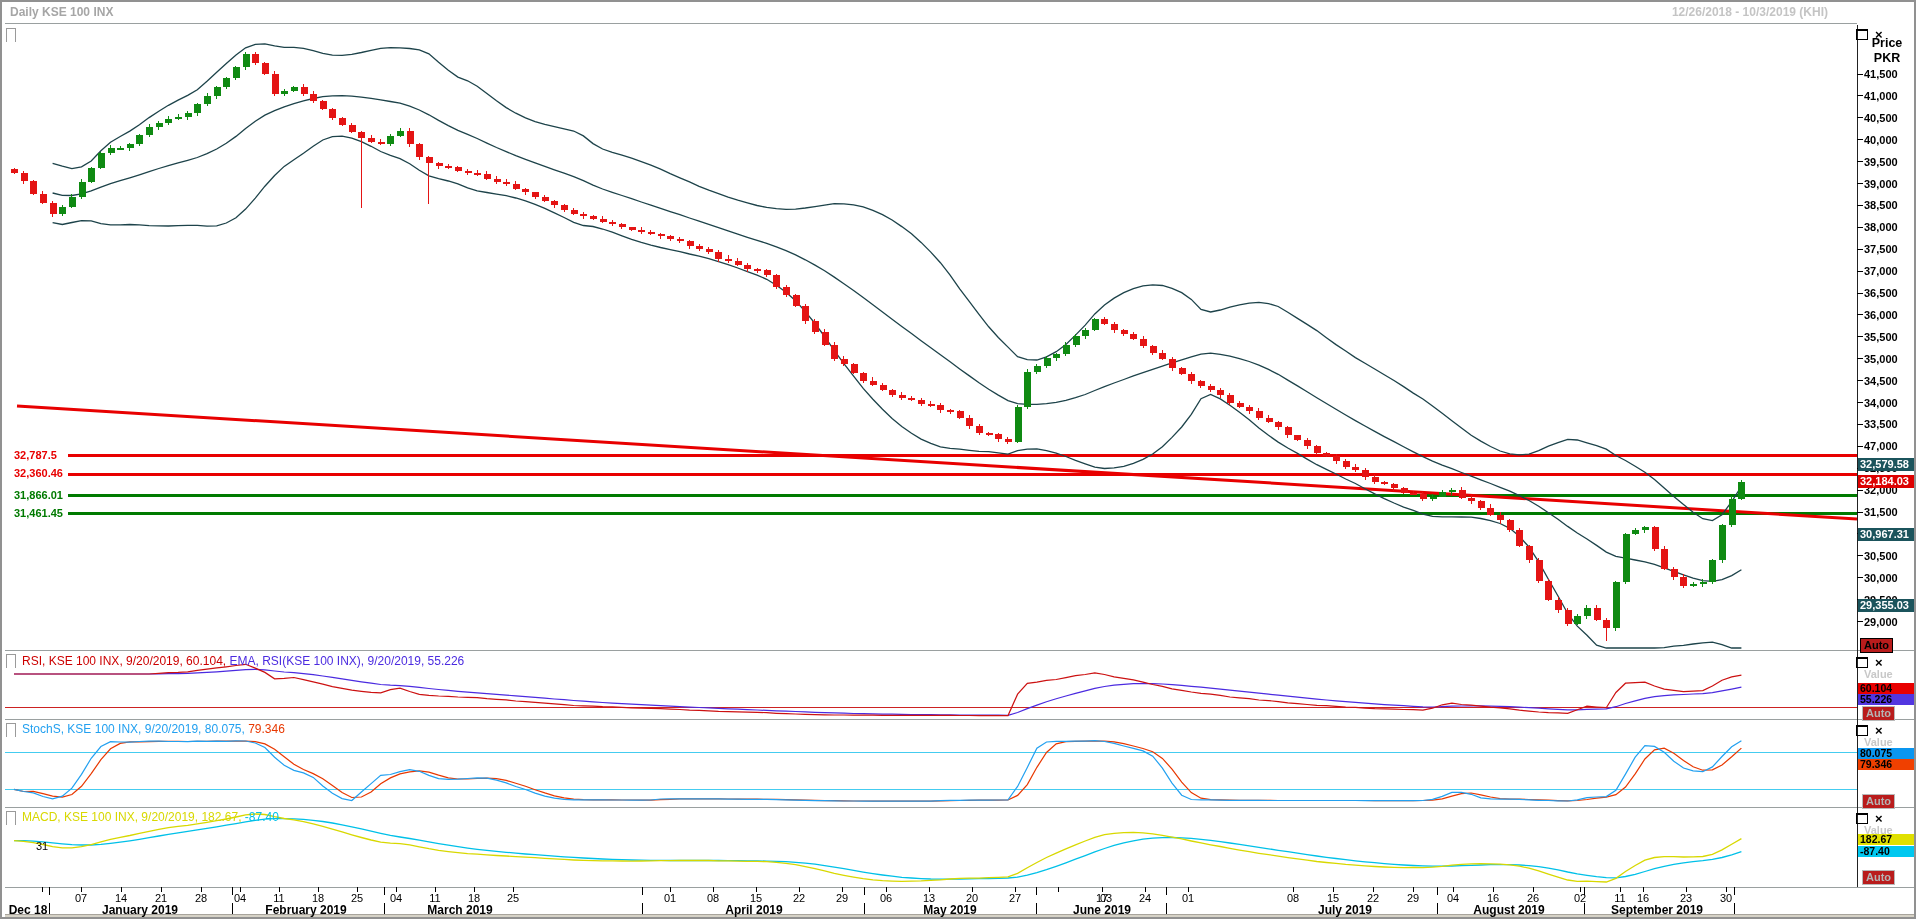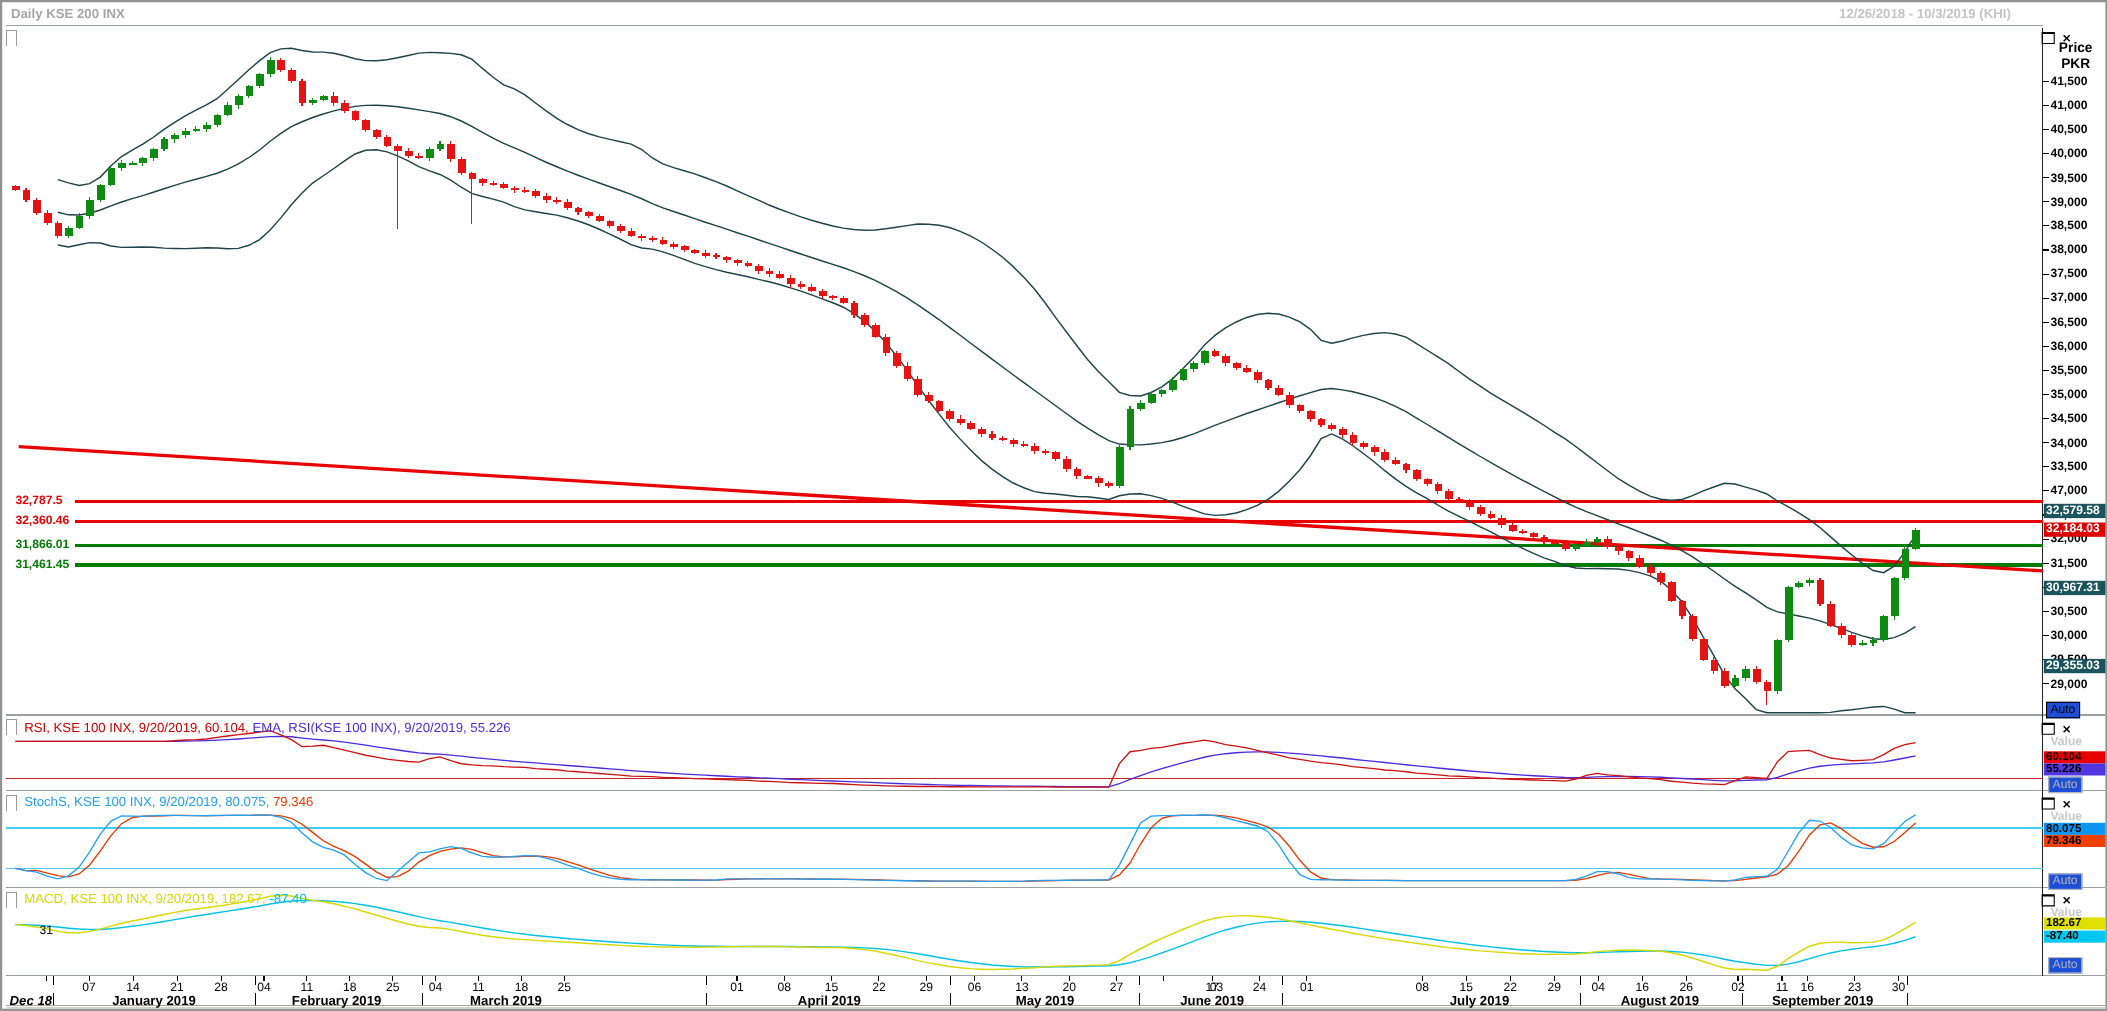--- a/index.html
+++ b/index.html
@@ -14,22 +14,22 @@
   .legend-stoch{left:20px;top:720px;}
   .legend-macd{left:20px;top:808px;}
   .lg-red{color:var(--legend_red);} .lg-green{color:var(--legend_green);} .lg-dkgreen{color:var(--legend_darkgreen);}
   .lg-rsi2{color:var(--rsi_ema);} .lg-stoch1{color:var(--stoch_k);} .lg-stoch2{color:var(--stoch_d);}
   .lg-macd1{color:var(--macd_line);} .lg-macd2{color:var(--macd_signal);}
   .winctrl{right:24px;width:34px;height:11px;z-index:6;display:flex;gap:7px;align-items:center;}
   .wc-max{width:10px;height:8px;border:1px solid #000;border-top:2px solid #000;display:inline-block;cursor:pointer;}
   .wc-close{font-size:13px;font-weight:bold;color:#000;line-height:9px;cursor:pointer;}
   .price-header{left:1858px;top:34px;width:54px;text-align:center;font-size:12.5px;font-weight:bold;color:#000;line-height:15px;z-index:4;}
   .value-label{left:1862px;width:50px;font-size:11px;font-weight:bold;color:#c8c8c8;z-index:5;}
-  .auto-btn{left:1860px;border:1px solid #b9b9b9;color:#b4b4b4;font-size:11px;font-weight:normal;
-    padding:0 3px;height:13px;line-height:13px;z-index:6;background:#1d4ed8;cursor:pointer;}
+  .auto-btn{left:1860px;border:1px solid #b9b9b9;color:#b4b4b4;font-size:11px;font-weight:bold;
+    padding:0 3px;height:13px;line-height:13px;z-index:6;background:#b91c1c;cursor:pointer;}
   .auto-main{left:1858px;top:636px;border:1px solid #000;color:#000;}
   .badge{left:1856px;width:58px;height:13px;line-height:13px;font-size:11px;font-weight:bold;
     padding-left:2px;z-index:6;white-space:nowrap;}
   .badge-teal{background:var(--badge_teal);color:#fff;}
   .badge-red{background:var(--badge_red);color:#fff;}
   .ibadge{left:1856px;width:58px;height:11px;line-height:11px;font-size:10.5px;font-weight:bold;color:#000;
     padding-left:2px;z-index:6;white-space:nowrap;}
   .ib-rsi1{background:var(--rsi_b1);} .ib-rsi2{background:var(--rsi_b2);}
   .ib-st1{background:var(--stoch_b1);} .ib-st2{background:var(--stoch_b2);}
   .ib-ma1{background:var(--macd_b1);} .ib-ma2{background:var(--macd_b2);}
@@ -513,21 +513,21 @@
       <line x1="1164" y1="885" x2="1164" y2="893" stroke="#000" stroke-width="1"></line>
       <line x1="1164" y1="901" x2="1164" y2="912" stroke="#000" stroke-width="1"></line>
       <line x1="1435" y1="885" x2="1435" y2="893" stroke="#000" stroke-width="1"></line>
       <line x1="1435" y1="901" x2="1435" y2="912" stroke="#000" stroke-width="1"></line>
       <line x1="1582" y1="885" x2="1582" y2="893" stroke="#000" stroke-width="1"></line>
       <line x1="1582" y1="901" x2="1582" y2="912" stroke="#000" stroke-width="1"></line>
       <line x1="1732" y1="885" x2="1732" y2="893" stroke="#000" stroke-width="1"></line>
       <line x1="1732" y1="901" x2="1732" y2="912" stroke="#000" stroke-width="1"></line>
     </svg>
 
-  <div class="abs titlebar-title">Daily KSE 200 INX</div>
+  <div class="abs titlebar-title">Daily KSE 100 INX</div>
   <div class="abs titlebar-range">12/26/2018 - 10/3/2019 (KHI)</div>
 
 
   <div class="abs winctrl" style="top:27px">
     <span class="wc-max"></span>
     <span class="wc-close">×</span>
   </div>
   <div class="abs winctrl" style="top:655px">
     <span class="wc-max"></span>
     <span class="wc-close">×</span>
@@ -641,21 +641,21 @@
       <div class="day-label" style="left: 1371px; top: 890px;">22</div>
       <div class="day-label" style="left: 1411px; top: 890px;">29</div>
       <div class="day-label" style="left: 1451px; top: 890px;">04</div>
       <div class="day-label" style="left: 1491px; top: 890px;">16</div>
       <div class="day-label" style="left: 1531px; top: 890px;">26</div>
       <div class="day-label" style="left: 1578px; top: 890px;">02</div>
       <div class="day-label" style="left: 1618px; top: 890px;">11</div>
       <div class="day-label" style="left: 1641px; top: 890px;">16</div>
       <div class="day-label" style="left: 1684px; top: 890px;">23</div>
       <div class="day-label" style="left: 1724px; top: 890px;">30</div>
-      <div class="month-label" style="left: 26px; top: 901px; font-style: italic;">Dec 18</div>
+      <div class="month-label" style="left: 26px; top: 901px;">Dec 18</div>
       <div class="month-label" style="left: 138px; top: 901px;">January 2019</div>
       <div class="month-label" style="left: 304px; top: 901px;">February 2019</div>
       <div class="month-label" style="left: 458px; top: 901px;">March 2019</div>
       <div class="month-label" style="left: 752px; top: 901px;">April 2019</div>
       <div class="month-label" style="left: 948px; top: 901px;">May 2019</div>
       <div class="month-label" style="left: 1100px; top: 901px;">June 2019</div>
       <div class="month-label" style="left: 1343px; top: 901px;">July 2019</div>
       <div class="month-label" style="left: 1507px; top: 901px;">August 2019</div>
       <div class="month-label" style="left: 1655px; top: 901px;">September 2019</div>
     </div>

